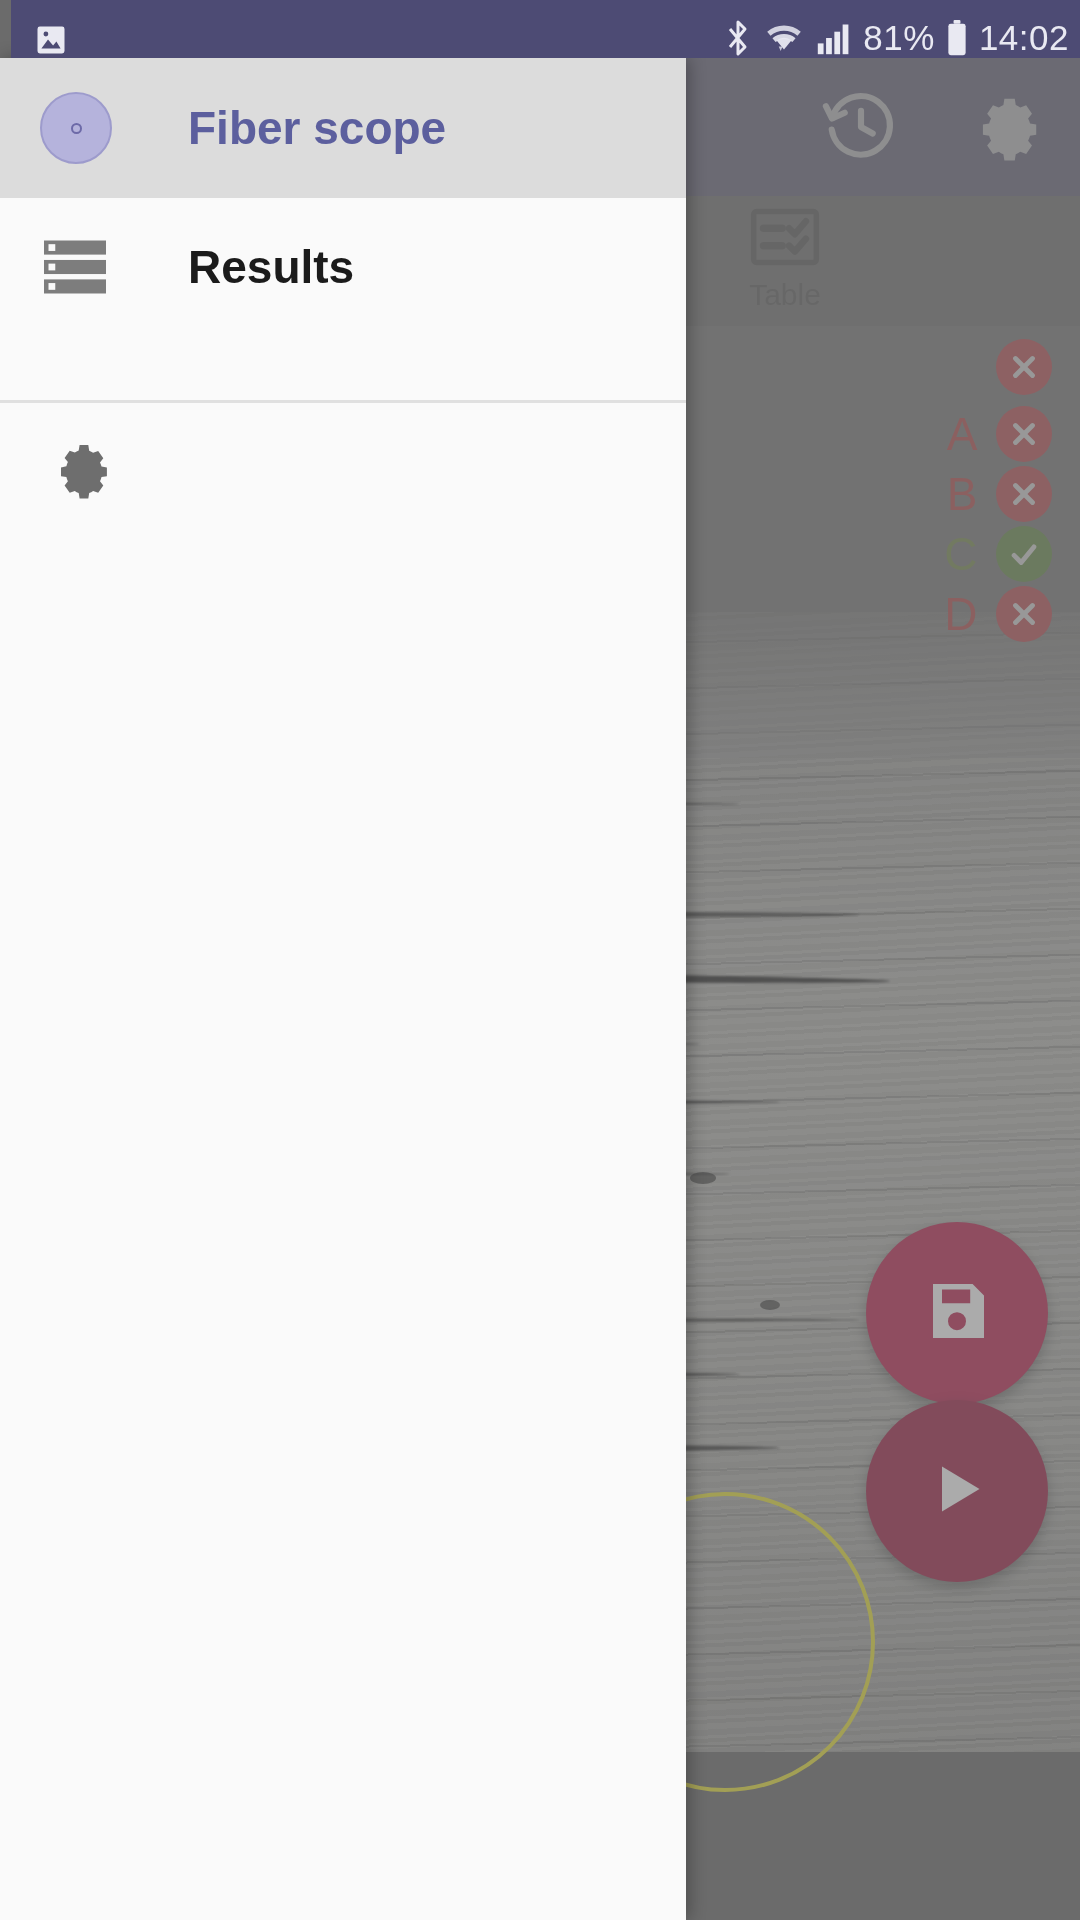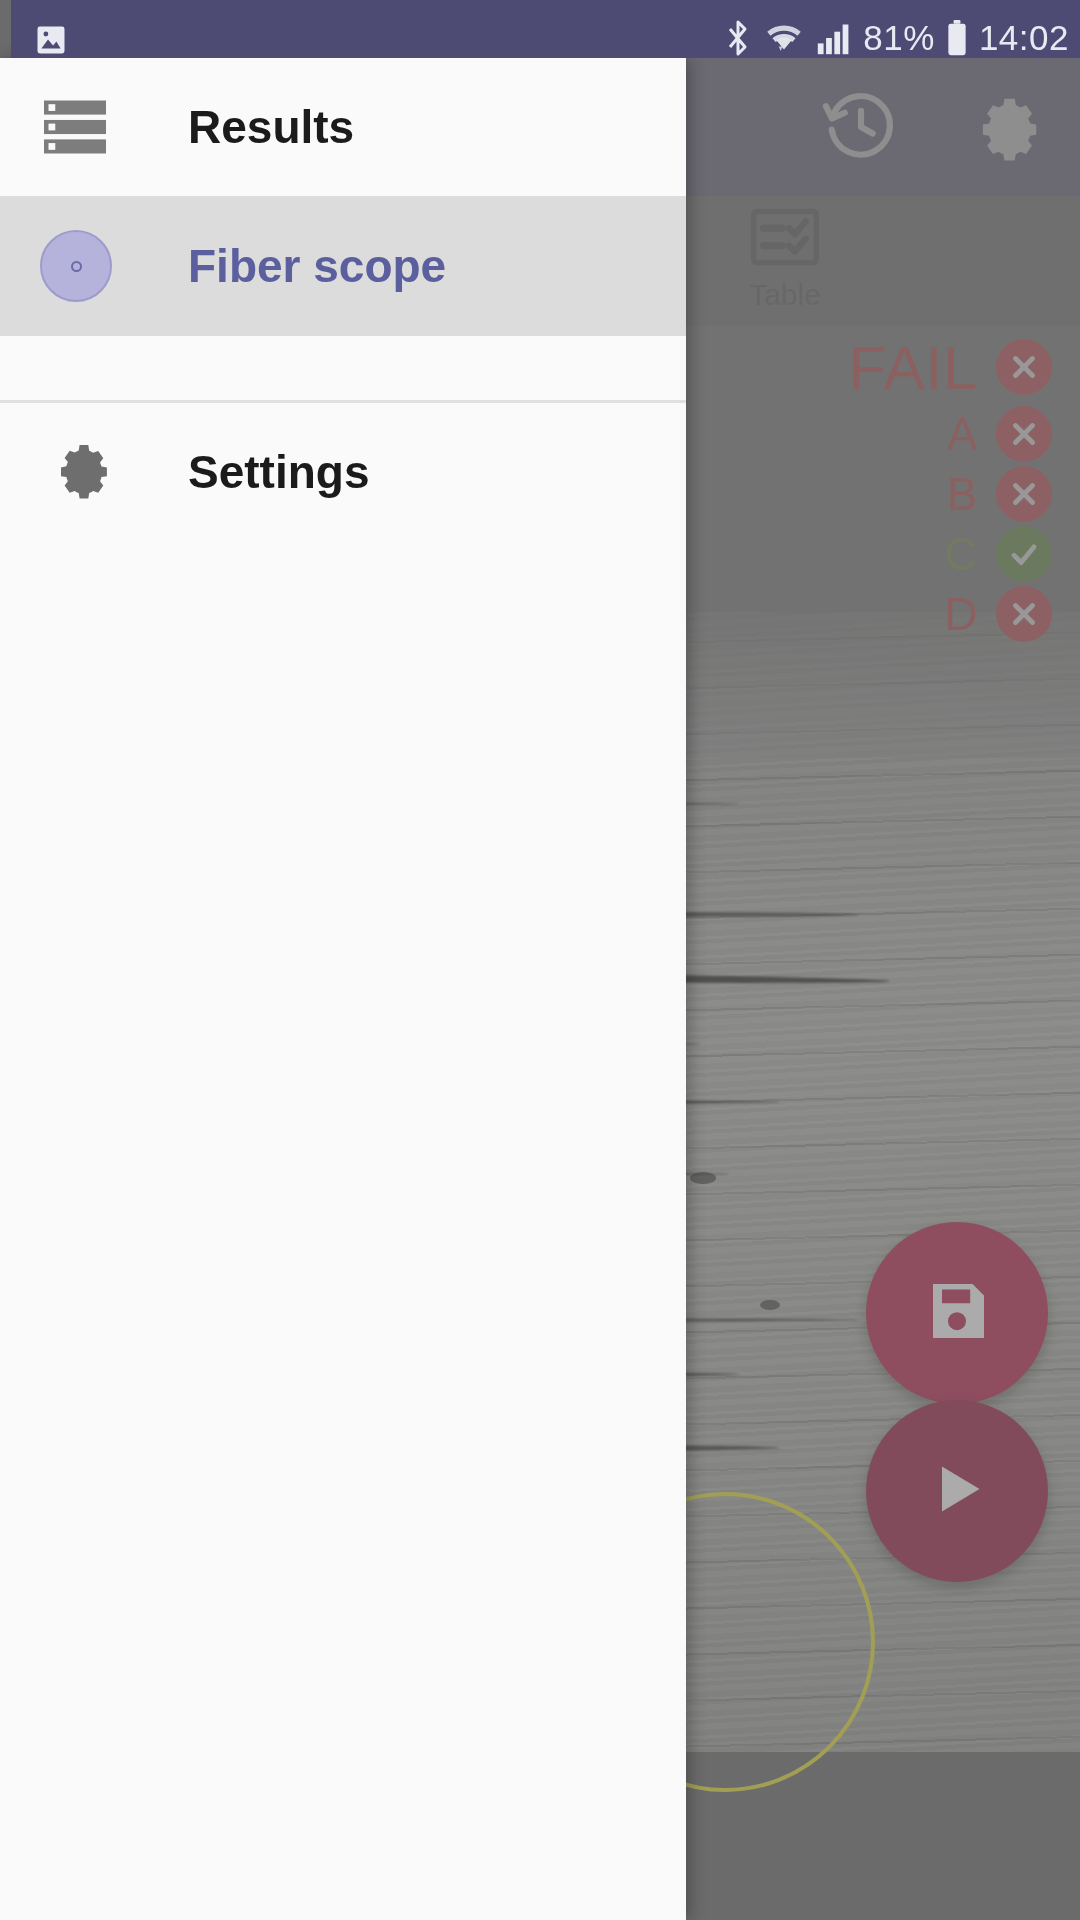--- a/index.html
+++ b/index.html
@@ -172,21 +172,20 @@
       <div id="fiber-circle"></div>
       <div class="red-blob" style="left:588px; top:1000px; width:34px; height:22px;"></div>
       <div class="red-blob" style="left:600px; top:1026px; width:18px; height:16px;"></div>
       <div class="red-blob" style="left:580px; top:1050px; width:40px; height:26px;"></div>
       <div class="red-blob" style="left:594px; top:1080px; width:22px; height:18px;"></div>
       <div class="red-blob" style="left:584px; top:1104px; width:16px; height:14px;"></div>
     </div>
 
     <div id="results-panel">
       <div class="result-row head">
-        <span class="result-label">FAIL</span>
         <span class="badge fail">
           <svg viewBox="0 0 24 24" fill="none" stroke="#f2f2f2" stroke-width="3.4" stroke-linecap="round">
             <line x1="6" y1="6" x2="18" y2="18"></line>
               <line x1="18" y1="6" x2="6" y2="18"></line>
           </svg>
         </span>
       </div>
       <div class="result-row">
         <span class="result-label">A</span>
         <span class="badge fail">
@@ -269,52 +268,51 @@
       </span>
     </div>
 
     <div id="scrim-top"></div>
   </div>
 
   <div id="scrim"></div>
 
   <nav id="drawer">
 
+    <div class="drawer-item" id="drawer-item-fiber">
+      <span class="icon-wrap">
+        <span class="fiber-dot">
+            <i></i>
+          </span>
+      </span>
+      <span class="label">Fiber scope</span>
+    </div>
+
     <div class="drawer-item" id="drawer-item-results">
       <span class="icon-wrap">
         <svg width="70" height="62" viewBox="0 0 24 22" fill="none">
           <rect x="1" y="1.6" width="22" height="5" fill="#7d7d7d"></rect>
           <rect x="2.6" y="2.9" width="2.4" height="2.4" fill="#fafafa"></rect>
           <rect x="1" y="8.5" width="22" height="5" fill="#7d7d7d"></rect>
           <rect x="2.6" y="9.8" width="2.4" height="2.4" fill="#fafafa"></rect>
           <rect x="1" y="15.4" width="22" height="5" fill="#7d7d7d"></rect>
           <rect x="2.6" y="16.7" width="2.4" height="2.4" fill="#fafafa"></rect>
         </svg>
       </span>
       <span class="label">Results</span>
     </div>
 
-    <div class="drawer-item" id="drawer-item-fiber">
-      <span class="icon-wrap">
-        <span class="fiber-dot">
-            <i></i>
-          </span>
-      </span>
-      <span class="label">Fiber scope</span>
-    </div>
-
     <div id="drawer-divider"></div>
 
     <div class="drawer-item" id="drawer-item-settings">
       <span class="icon-wrap">
         <svg width="72" height="72" viewBox="0 0 24 24" fill="#6e6e6e">
           <path d="M12 8.4a3.6 3.6 0 1 0 0 7.2 3.6 3.6 0 0 0 0-7.2zM21 13.5l-1.8-.3c-.1-.5-.3-1-.5-1.4l1.1-1.4-1.7-2.4-1.7.6c-.4-.3-.8-.5-1.3-.7L14.8 6h-2.9l-.3 1.8c-.5.2-.9.4-1.3.7l-1.7-.6-1.7 2.4 1.1 1.4c-.2.4-.4.9-.5 1.4L5.7 13.5v2.9l1.8.3c.1.5.3 1 .5 1.4l-1.1 1.4 1.7 2.4 1.7-.6c.4.3.8.5 1.3.7l.3 1.8h2.9l.3-1.8c.5-.2.9-.4 1.3-.7l1.7.6 1.7-2.4-1.1-1.4c.2-.4.4-.9.5-1.4l1.8-.3z" transform="translate(1.3,-3)"></path>
         </svg>
       </span>
-      <span class="label">Settings</span>
     </div>
   </nav>
 
   <div id="status-bar">
     <div id="status-left">
       <svg width="36" height="36" viewBox="0 0 24 24" fill="none" stroke="#e9e9f2" stroke-width="2">
         <rect x="3" y="3" width="18" height="18" rx="1.6" fill="#e9e9f2" stroke="none"></rect>
         <polyline points="5.6,17.6 10,11.6 13.4,15.6 15.6,13 18.4,17.6" fill="#4d4b74" stroke="none"></polyline>
         <circle cx="8.6" cy="8" r="1.6" fill="#4d4b74" stroke="none"></circle>
       </svg>

